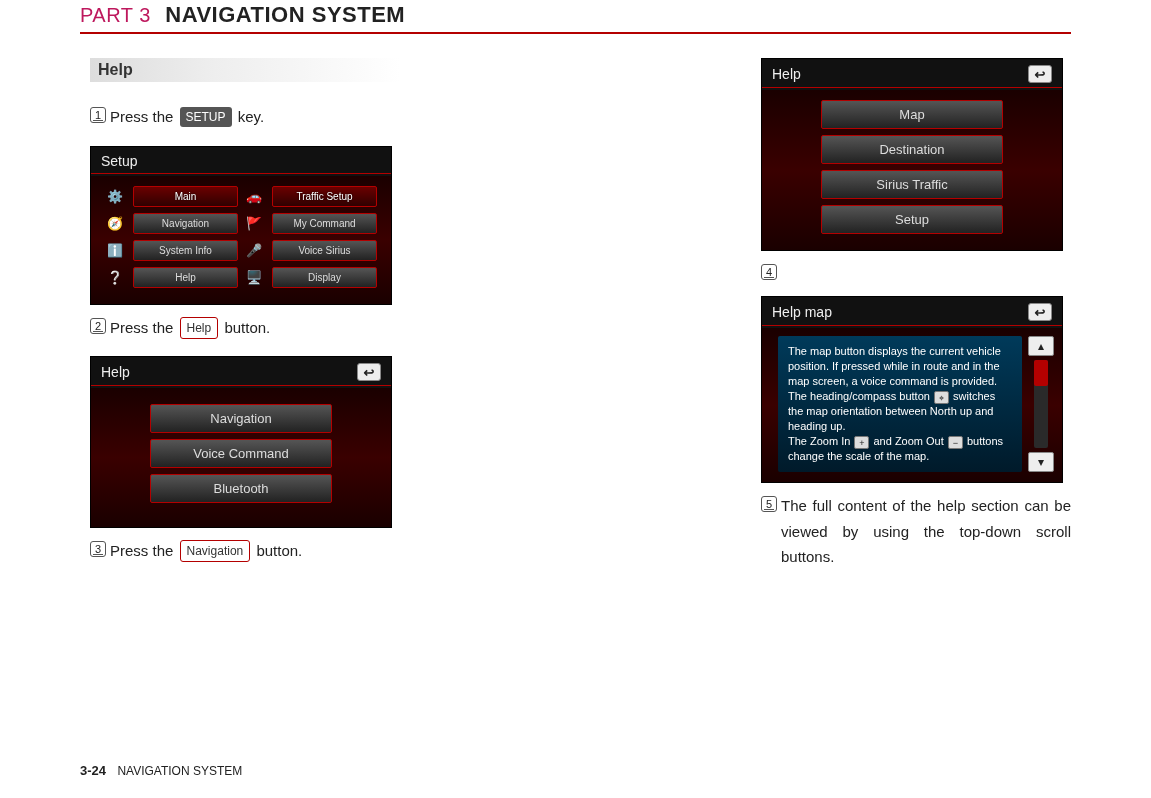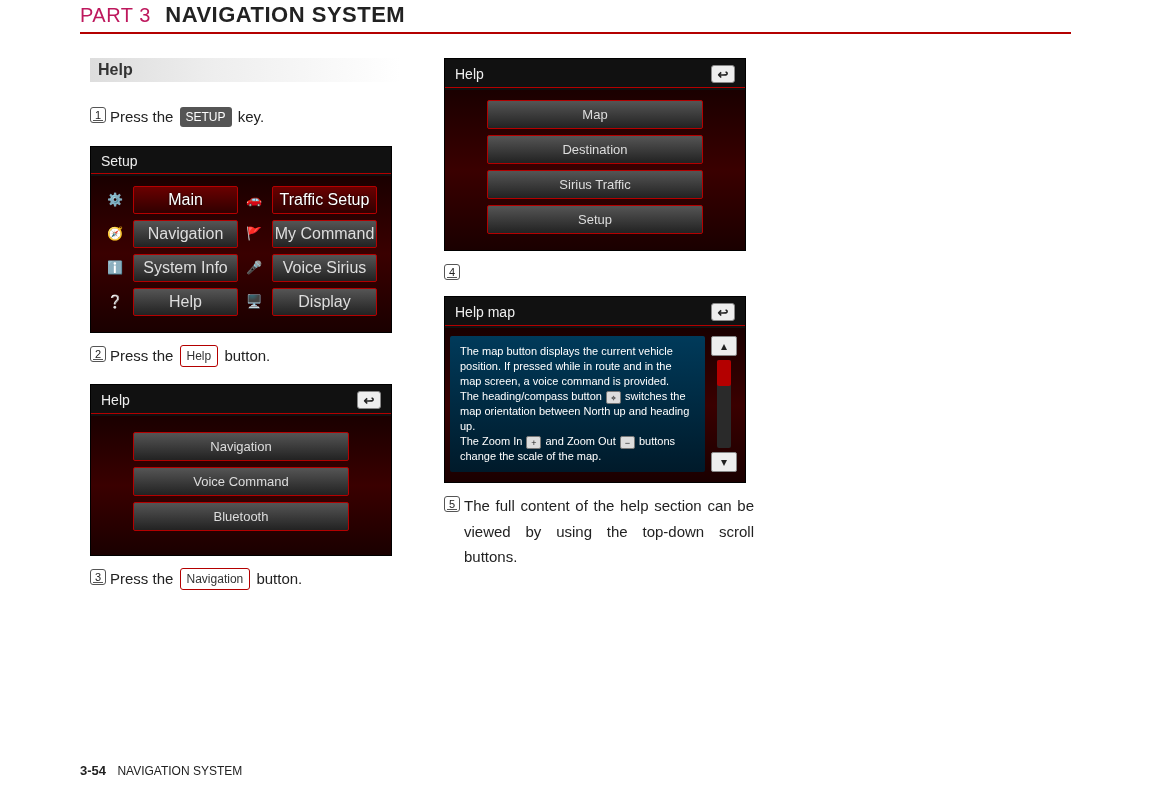--- a/index.html
+++ b/index.html
@@ -13,21 +13,21 @@
     position:relative;
   }
   .part-hdr {
     padding-top:2px;
     padding-bottom:4px;
     border-bottom:2px solid #b40000;
     margin-bottom:24px;
   }
   .part-hdr .part-label { font-size:20px; font-weight:400; color:#be185d; letter-spacing:0.5px;}
   .part-hdr .part-title { font-size:22px; font-weight:700; color:#222; letter-spacing:0.5px; margin-left:10px;}
-  .columns { display:flex; gap:44px; }
+  .columns { display:flex; gap:44px;justify-content:space-between; }
   .col { width:310px; }
   .col-left { margin-left:10px; }
   .section-head {
     background:linear-gradient(to right,#ddd 0%, #eee 40%, #fff 100%);
     padding:3px 8px;
     margin-bottom:22px;
   }
   .section-head span { font-weight:700; font-size:16px; color:#333;}
   .step { font-size:15px; margin:10px 0 16px 0; display:flex; align-items:flex-start; line-height:1.7; }
   .step-just { text-align:justify; }
@@ -60,30 +60,30 @@
     width:24px; height:18px; background:#eee; border:1px solid #888;
     border-radius:3px; display:flex; align-items:center; justify-content:center;
     font-size:13px; font-weight:bold; color:#222;
   }
   .ss-divider { height:1px; background:#b40000; margin-bottom:2px;}
   .ss-body { background:linear-gradient(#1a0000,#3a0000,#1a0000); padding:10px 14px 16px 14px; }
   .ss-body-tall { padding:16px 14px 24px 14px;}
   .menu-grid { display:grid; grid-template-columns: 22px 1fr 22px 1fr; gap:6px; align-items:center;}
   .icon-sq { width:20px; height:20px; display:flex; align-items:center; justify-content:center; font-size:13px;}
   .pill {
-    background:linear-gradient(#555,#222); color:#ddd; font-size:16px;
+    background:linear-gradient(#555,#222); color:#ddd; font-size:10px;
     text-align:center; padding:4px 0; border:1px solid #b40000; border-radius:2px;
   }
   .pill-accent { background:linear-gradient(#6a0000,#300000); color:#fff; text-shadow:0 0 2px #000;}
   .stack { display:flex; flex-direction:column; gap:6px; }
   .stack .pill { padding:6px 0; font-size:13px;}
-  .wide-stack .pill { width:216px; margin:0 auto;}
+  .wide-stack .pill { width:182px; margin:0 auto;}
   .helpmap-body {
     display:flex; gap:6px; background:linear-gradient(#1a0000,#3a0000,#1a0000);
-    padding:8px 8px 10px 5px;
+    padding:8px 8px 10px 16px;
   }
   .helpmap-text {
     flex:1; background:linear-gradient(#003a5a,#001a2a); color:#fff;
     font-size:11px; padding:8px 10px; line-height:1.35; border-radius:2px;
   }
   .inline-ico {
     display:inline-flex; width:15px; height:13px; background:#ddd; border:1px solid #777;
     border-radius:2px; font-size:9px; align-items:center; justify-content:center; color:#222;
     vertical-align:-1px; margin:0 1px;
   }
@@ -241,15 +241,15 @@
 
     <div class="step step-just">
       <span class="stepnum">5</span>
       <span>The full content of the help section can be viewed by using the top-down scroll buttons.</span>
     </div>
 
   </div>
 </div>
 
 <div class="page-footer">
-  <b>3-54</b>
+  <b>3-24</b>
   <span>NAVIGATION SYSTEM</span>
 </div>
 
 </body></html>

